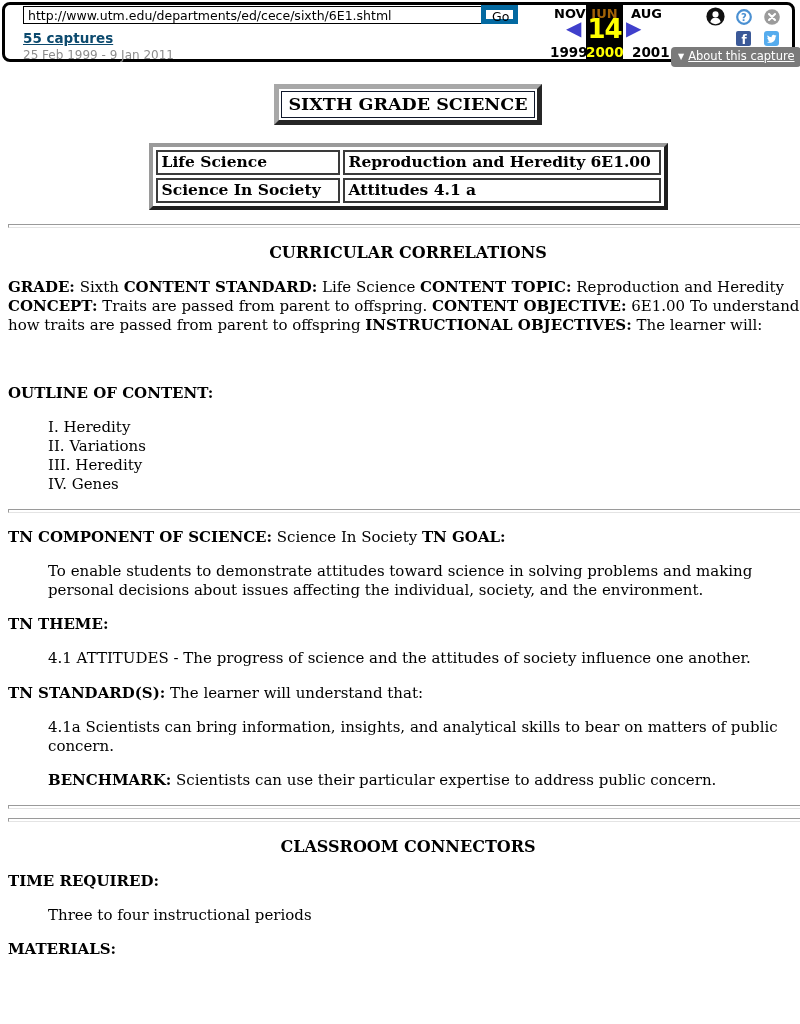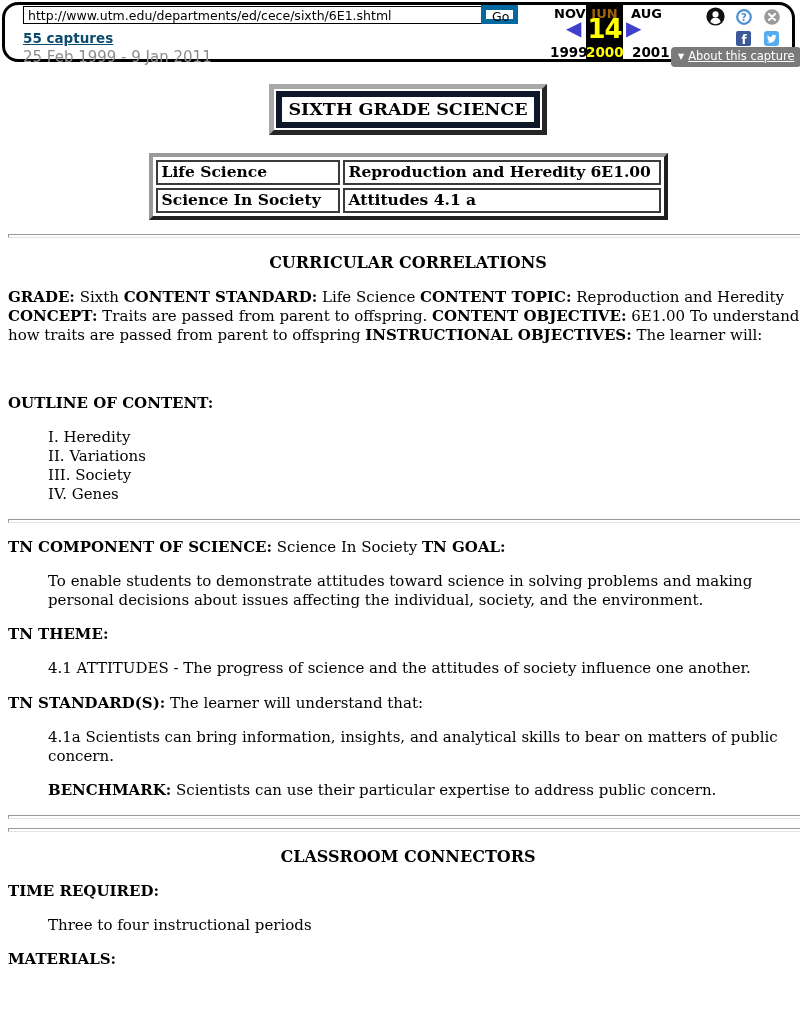--- a/index.html
+++ b/index.html
@@ -13,21 +13,21 @@
     line-height: 1.27;
   }
 
   
   .toolbar {
     position: relative;
     margin: 2px;
     width: 787px;
     height: 54px;
     border: 3px solid #000;
-    border-radius: 16px;
+    border-radius: 8px;
     background: #fff;
     font-family: "DejaVu Sans", sans-serif;
     z-index: 5;
   }
   .toolbar * { position: absolute; }
   .url-input {
     left: 18px; top: 1px; width: 472px; height: 18px;
     box-sizing: border-box;
     border: 1px solid #000;
     font-family: "DejaVu Sans", sans-serif;
@@ -37,21 +37,21 @@
     left: 476px; top: 0px; width: 37px; height: 19px;
     border: 5px solid #0369a1; background: #fff;
     font-family: "DejaVu Sans", sans-serif;
     font-size: 12.5px; line-height: 1; cursor: pointer;
   }
   .captures {
     left: 18px; top: 25px;
     font-size: 13.5px; font-weight: bold;
     color: #0c4a6e; text-decoration: underline; cursor: pointer;
   }
-  .range { left: 18px; top: 43px; font-size: 15px; color: #8d8d8d; }
+  .range { left: 18px; top: 43px; font-size: 12px; color: #8d8d8d; }
 
   .jun-col { left: 581px; top: -3px; width: 37px; height: 60px; background: #000; z-index: 1; }
   .month { top: 1px; font-size: 13px; font-weight: bold; z-index: 2; }
   .m-prev { left: 549px; }
   .m-cur  { left: 581px; width: 37px; text-align: center; color: #a16207; }
   .m-next { left: 626px; }
   .arrow { top: 13px; font-size: 20px; line-height: 1; color: #4040cc; cursor: pointer; z-index: 2; }
   .a-prev { left: 561px; }
   .a-next { left: 621px; }
   .day {
@@ -85,21 +85,21 @@
   .content { margin: 0 8px; }
 
   table { border-collapse: separate; background: #fff; }
   .title-table {
     margin: 22px auto 0 auto;
     border: 5px solid;
     border-color: #a8a8a8 #262626 #262626 #a8a8a8;
     border-spacing: 2px;
   }
   .title-table td {
-    border: 6px solid #0f172a;
+    border: 1px solid #0f172a;
     padding: 1px 6px 2px 6px;
     font-weight: bold; font-size: 17.5px;
     white-space: nowrap;
   }
   .info-table {
     margin: 18px auto 0 auto;
     border: 4px solid;
     border-color: #9a9a9a #1f1f1f #1f1f1f #9a9a9a;
     border-spacing: 3px;
   }
@@ -209,21 +209,21 @@
 
     <blockquote>
       <br>
     </blockquote>
 
     <p class="b">OUTLINE OF CONTENT:</p>
 
     <blockquote>
       <span>I. Heredity</span><br>
       <span>II. Variations</span><br>
-      <span>III. Society</span><br>
+      <span>III. Heredity</span><br>
       <span>IV. Genes</span>
     </blockquote>
 
     <hr>
 
     <p><b>TN COMPONENT OF SCIENCE:</b><span> Science In Society </span><b>TN GOAL:</b></p>
 
     <blockquote>
       <span>To enable students to demonstrate attitudes toward science in solving problems and making personal decisions about issues affecting the individual, society, and the environment.</span>
     </blockquote>

